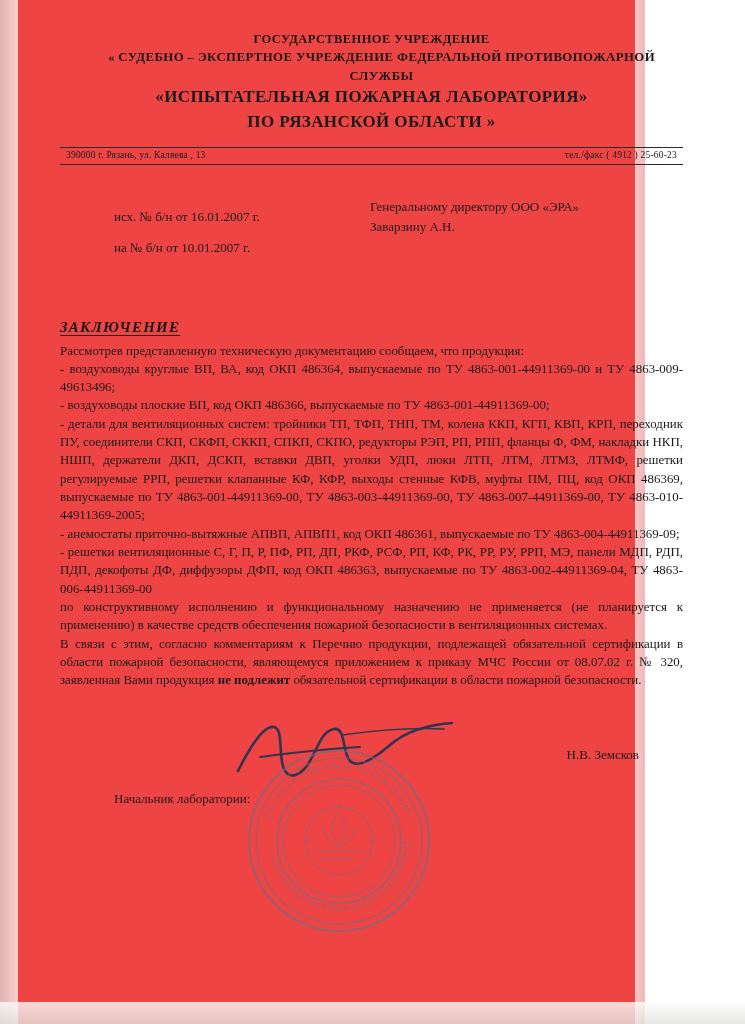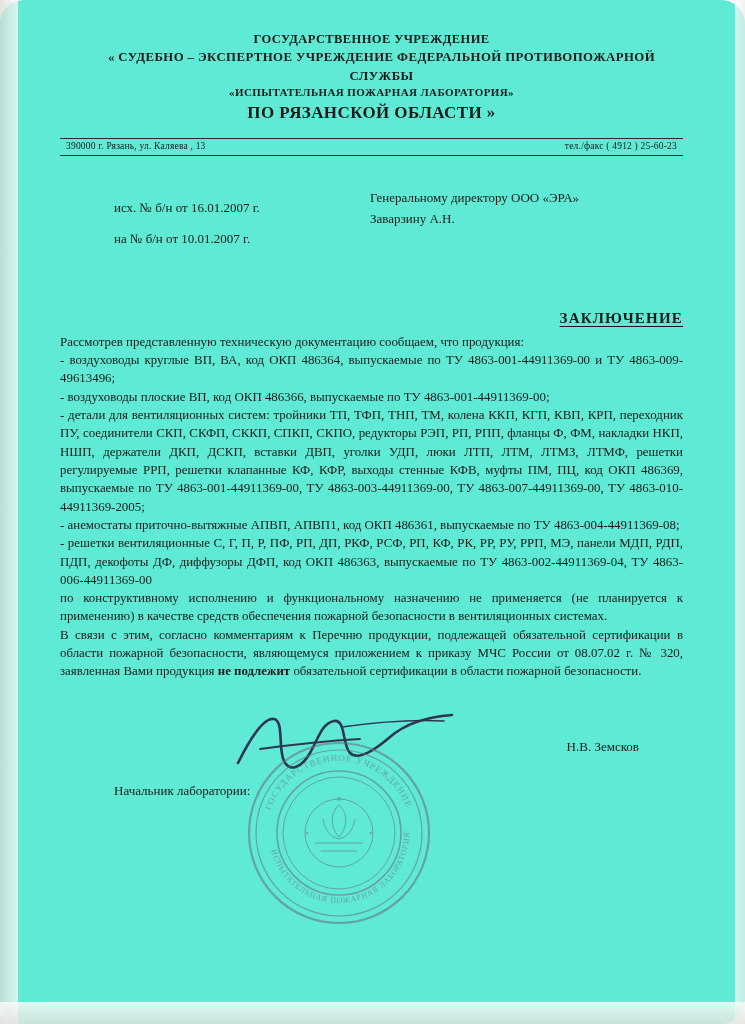--- a/index.html
+++ b/index.html
@@ -9,25 +9,24 @@
   body {
     width: 745px;
     height: 1024px;
     background: #ffffff;
     font-family: "Liberation Serif", serif;
     color: #1a1a1a;
     overflow: hidden;
   }
   .page {
     position: relative;
-    width: 745px;
+    width: 645px;
     height: 1024px;
-    background: #5eead4;
+    background: #ef4444;
     box-sizing: border-box;
-    border-radius: 24px;
   }
   
   .scan-edge-left {
     position: absolute;
     top: 0; left: 0;
     width: 18px; height: 1024px;
     background: linear-gradient(to right, #d8d8d4, #fdfdfb);
     opacity: .75;
   }
   .scan-edge-bottom {
@@ -53,21 +52,21 @@
   }
   .header {
     text-align: center;
     font-weight: bold;
     font-size: 12.5px;
     letter-spacing: .4px;
     line-height: 1.45;
   }
   .header .l1 { font-size: 12.5px; }
   .header .l2 { font-size: 12.8px; margin-left: 20px; }
-  .header .l3 { font-size: 11px; }
+  .header .l3 { font-size: 17px; }
   .header .l4 { font-size: 17px; }
 
   .addr-bar {
     margin-top: 12px;
     border-top: 1.3px solid #2b2b2b;
     border-bottom: 1.3px solid #2b2b2b;
     padding: 2px 6px 4px 6px;
     display: flex;
     justify-content: space-between;
     font-size: 9.5px;
@@ -84,26 +83,27 @@
   .ref-line2 { position: absolute; left: 54px; top: 31px; }
   .addressee {
     position: absolute;
     left: 310px; top: -12px;
     line-height: 1.6;
     font-size: 13px;
   }
 
   .title {
     margin-top: 40px;
-    text-align: right;
+    text-align: left;
     font-weight: bold;
     font-size: 15px;
     letter-spacing: 1.2px;
     text-decoration: underline;
     text-underline-offset: 3px;
+    font-style: italic;
   }
 
   .body-text {
     margin-top: 6px;
     font-size: 12.9px;
     line-height: 1.42;
     text-align: justify;
   }
   .body-text p {
     margin: 0;
@@ -172,21 +172,21 @@
       </div>
     </div>
 
     <div class="title">ЗАКЛЮЧЕНИЕ</div>
 
     <div class="body-text">
       <p class="indent">Рассмотрев представленную техническую документацию сообщаем, что продукция:</p>
       <p class="indent">- воздуховоды круглые ВП, ВА, код ОКП 486364, выпускаемые по ТУ 4863-001-44911369-00 и ТУ 4863-009-49613496;</p>
       <p class="indent">- воздуховоды плоские ВП, код ОКП 486366, выпускаемые по ТУ 4863-001-44911369-00;</p>
       <p class="indent">- детали для вентиляционных систем: тройники ТП, ТФП, ТНП, ТМ, колена ККП, КГП, КВП, КРП, переходник ПУ, соединители СКП, СКФП, СККП, СПКП, СКПО, редукторы РЭП, РП, РПП, фланцы Ф, ФМ, накладки НКП, НШП, держатели ДКП, ДСКП, вставки ДВП, уголки УДП, люки ЛТП, ЛТМ, ЛТМЗ, ЛТМФ, решетки регулируемые РРП, решетки клапанные КФ, КФР, выходы стенные КФВ, муфты ПМ, ПЦ, код ОКП 486369, выпускаемые по ТУ 4863-001-44911369-00, ТУ 4863-003-44911369-00, ТУ 4863-007-44911369-00, ТУ 4863-010-44911369-2005;</p>
-      <p class="indent">- анемостаты приточно-вытяжные АПВП, АПВП1, код ОКП 486361, выпускаемые по ТУ 4863-004-44911369-08;</p>
+      <p class="indent">- анемостаты приточно-вытяжные АПВП, АПВП1, код ОКП 486361, выпускаемые по ТУ 4863-004-44911369-09;</p>
       <p class="indent">- решетки вентиляционные С, Г, П, Р, ПФ, РП, ДП, РКФ, РСФ, РП, КФ, РК, РР, РУ, РРП, МЭ, панели МДП, РДП, ПДП, декофоты ДФ, диффузоры ДФП, код ОКП 486363, выпускаемые по ТУ 4863-002-44911369-04, ТУ 4863-006-44911369-00</p>
       <p class="indent">по конструктивному исполнению и функциональному назначению не применяется (не планируется к применению) в качестве средств обеспечения пожарной безопасности в вентиляционных системах.</p>
       <p class="indent"><span>В связи с этим, согласно комментариям к Перечню продукции, подлежащей обязательной сертификации в области пожарной безопасности, являющемуся приложением к приказу МЧС России от 08.07.02 г. № 320, заявленная Вами продукция </span><span class="bold">не подлежит</span><span> обязательной сертификации в области пожарной безопасности.</span></p>
     </div>
 
     <div class="sign-row">
       <div class="sign-label">Начальник лаборатории:</div>
       <div class="sign-name">Н.В. Земсков</div>
 
       <svg class="signature" viewBox="0 0 230 72">

